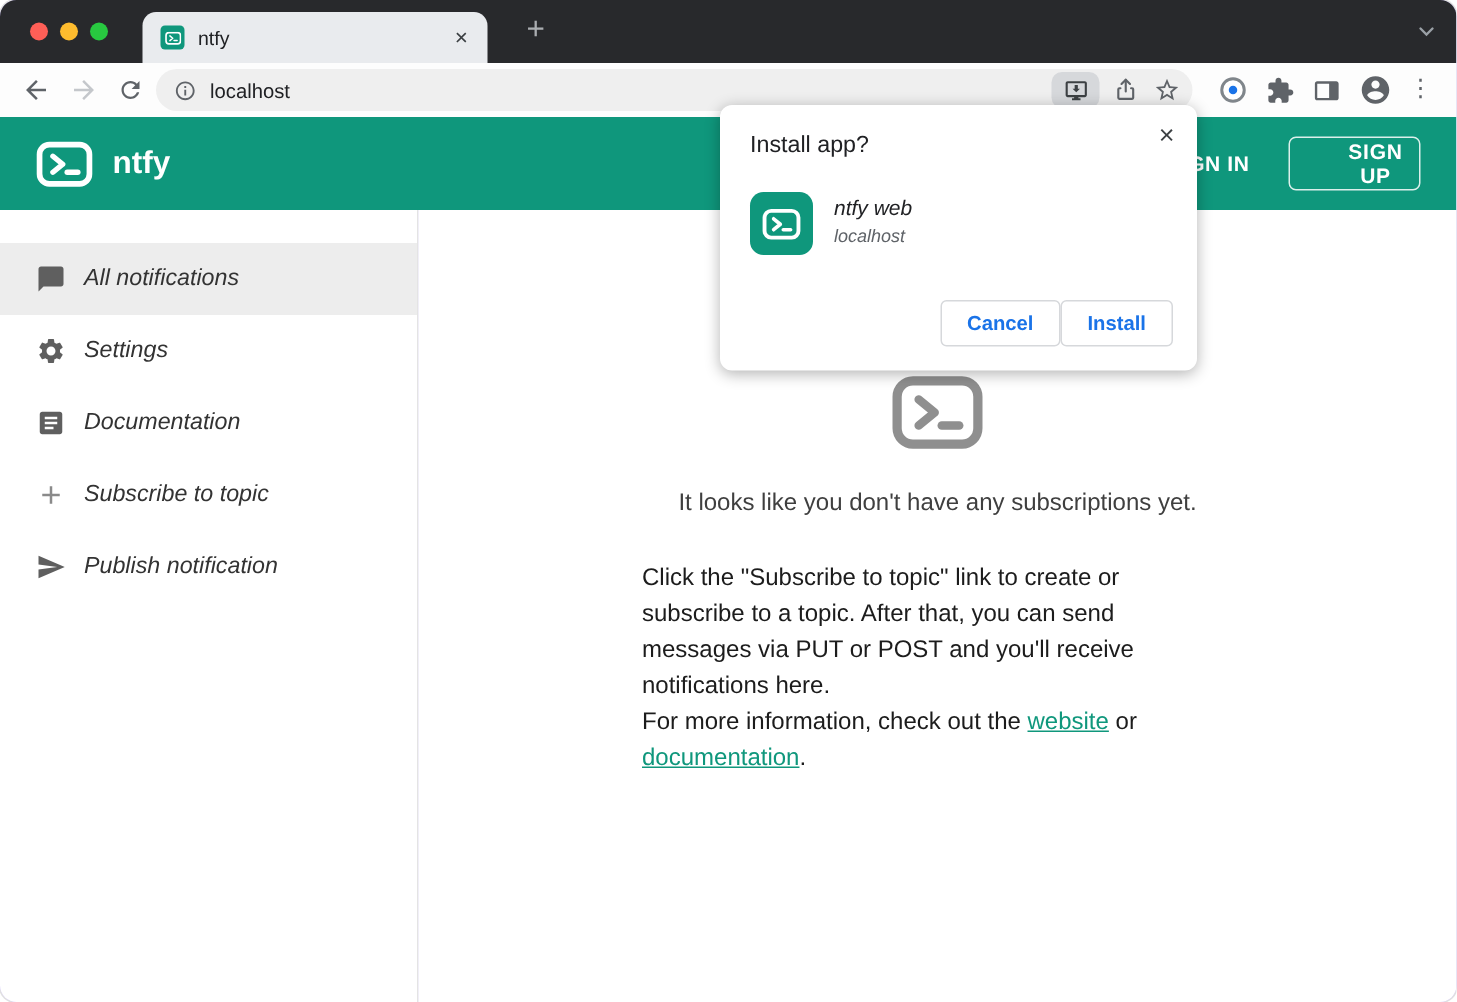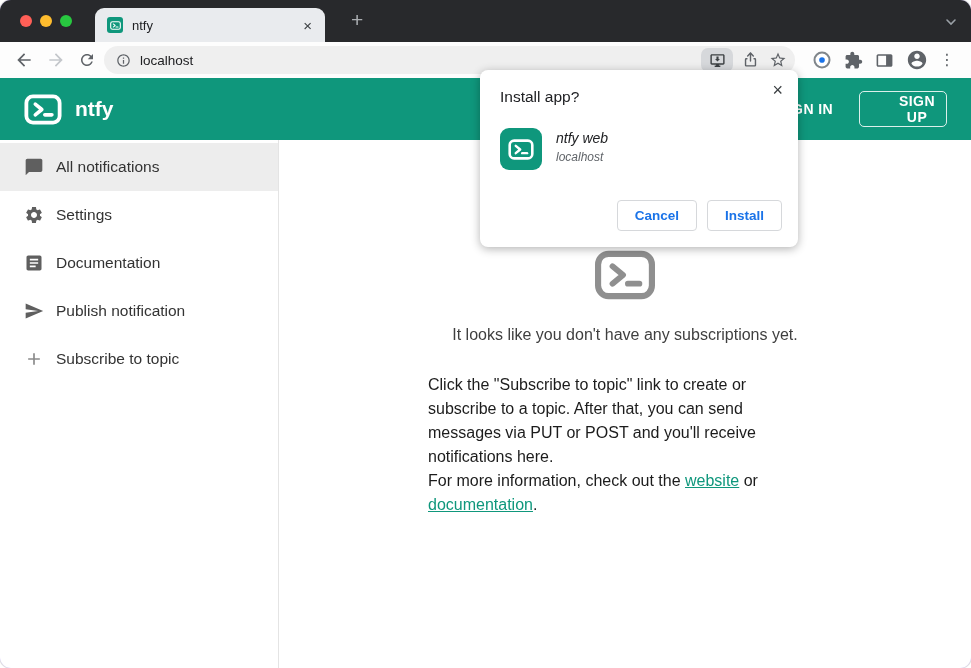--- a/index.html
+++ b/index.html
@@ -42,21 +42,21 @@
   .brand { color:#fff; font-size:21px; font-weight:bold; margin-left:13px; }
   .hspacer { flex:1; }
   .sign-in { background:none; border:none; color:#fff; font-family:inherit; font-size:14px; font-weight:bold;
              letter-spacing:.4px; margin-right:16px; padding:8px 10px; cursor:pointer; }
   .sign-up { background:none; border:1px solid rgba(255,255,255,.85); border-radius:5px; color:#fff;
              font-family:inherit; font-size:14px; font-weight:bold; letter-spacing:.5px;
              width:88px; height:36px; cursor:pointer;padding-left:28px; }
 
   
   .sidebar { position:absolute; left:0; top:140px; width:279px; height:528px; background:#fff;
-             border-right:1px solid #e4e4e4; padding-top:3px; }
+             border-right:1px solid #e4e4e4; padding-top:22px;font-style:italic; }
   .side-item { height:48px; display:flex; align-items:center; padding-left:24px; cursor:pointer; }
   .side-item.selected { background:#ededed; }
   .side-icon { width:20px; height:20px; display:flex; flex:none; color:#5f5f5f; }
   .side-label { margin-left:12px; font-size:15.5px; color:#333; }
 
   
   .main { position:absolute; left:279px; top:140px; width:692px; height:528px; background:#fff; }
   .empty-icon-wrap { padding-top:110px; text-align:center; color:#8f8f8f; }
   .empty-heading { width:430px; margin:14px auto 0; text-align:center; font-size:16px; font-weight:400;
                    line-height:33px; color:#3f3f3f; }
@@ -69,21 +69,21 @@
   .dialog { position:absolute; left:480px; top:70px; width:318px; height:177px; background:#fff;
             border-radius:8px; box-shadow:0 2px 10px rgba(0,0,0,.3); z-index:50; padding:18px 20px; }
   .dialog-title { font-size:15.5px; color:#202124; }
   .dialog-close { position:absolute; right:15px; top:10px; font-size:18px; color:#3c4043; cursor:pointer; }
   .app-row { display:flex; align-items:flex-start; margin-top:22px; }
   .app-icon { width:42px; height:42px; border-radius:9px; background:#0f977c; color:#fff;
               display:flex; align-items:center; justify-content:center; flex:none; }
   .app-meta { margin-left:14px; padding-top:2px;font-style:italic; }
   .app-name { font-size:14px; color:#202124; }
   .app-origin { font-size:12px; color:#5f6368; margin-top:4px; }
-  .dialog-buttons { position:absolute; right:16px; bottom:16px; display:flex; gap:10px; }
+  .dialog-buttons { position:absolute; right:16px; bottom:16px; display:flex; }
   .dlg-btn { background:#fff; border:1px solid #d6d8db; border-radius:4px; color:#1a73e8;
              font-family:inherit; font-size:13.5px; font-weight:bold; padding:7px 17px; cursor:pointer; }
 </style>
 </head>
 <body>
 
 <svg width="0" height="0" style="position:absolute">
   <defs>
     <symbol id="ntfy-mark" viewBox="0 0 32 26">
       <rect x="2" y="2" width="28" height="22" rx="5.5" fill="none" stroke="currentColor" stroke-width="3.2"></rect>
@@ -215,34 +215,34 @@
     </div>
     <div class="side-item">
       <span class="side-icon">
         <svg width="20" height="20" viewBox="0 0 24 24" fill="currentColor">
             <path d="M19 3H5c-1.1 0-2 .9-2 2v14c0 1.1.9 2 2 2h14c1.1 0 2-.9 2-2V5c0-1.1-.9-2-2-2zm-5 14H7v-2h7v2zm3-4H7v-2h10v2zm0-4H7V7h10v2z"></path>
           </svg>
       </span>
       <span class="side-label">Documentation</span>
     </div>
     <div class="side-item">
+      <span class="side-icon" style="color:#8a8a8a">
+        <svg width="20" height="20" viewBox="0 0 24 24" fill="currentColor">
+            <path d="M19 13h-6v6h-2v-6H5v-2h6V5h2v6h6v2z"></path>
+          </svg>
+      </span>
+      <span class="side-label">Subscribe to topic</span>
+    </div>
+    <div class="side-item">
       <span class="side-icon">
         <svg width="20" height="20" viewBox="0 0 24 24" fill="currentColor">
             <path d="M2.01 21L23 12 2.01 3 2 10l15 2-15 2z"></path>
           </svg>
       </span>
       <span class="side-label">Publish notification</span>
-    </div>
-    <div class="side-item">
-      <span class="side-icon" style="color:#8a8a8a">
-        <svg width="20" height="20" viewBox="0 0 24 24" fill="currentColor">
-            <path d="M19 13h-6v6h-2v-6H5v-2h6V5h2v6h6v2z"></path>
-          </svg>
-      </span>
-      <span class="side-label">Subscribe to topic</span>
     </div>
   </div>
 
   <div class="main">
     <div class="empty-icon-wrap">
       <svg width="62" height="50">
           <use href="#ntfy-mark"></use>
         </svg>
     </div>
     <h2 class="empty-heading">It looks like you don't have any subscriptions yet.</h2>

